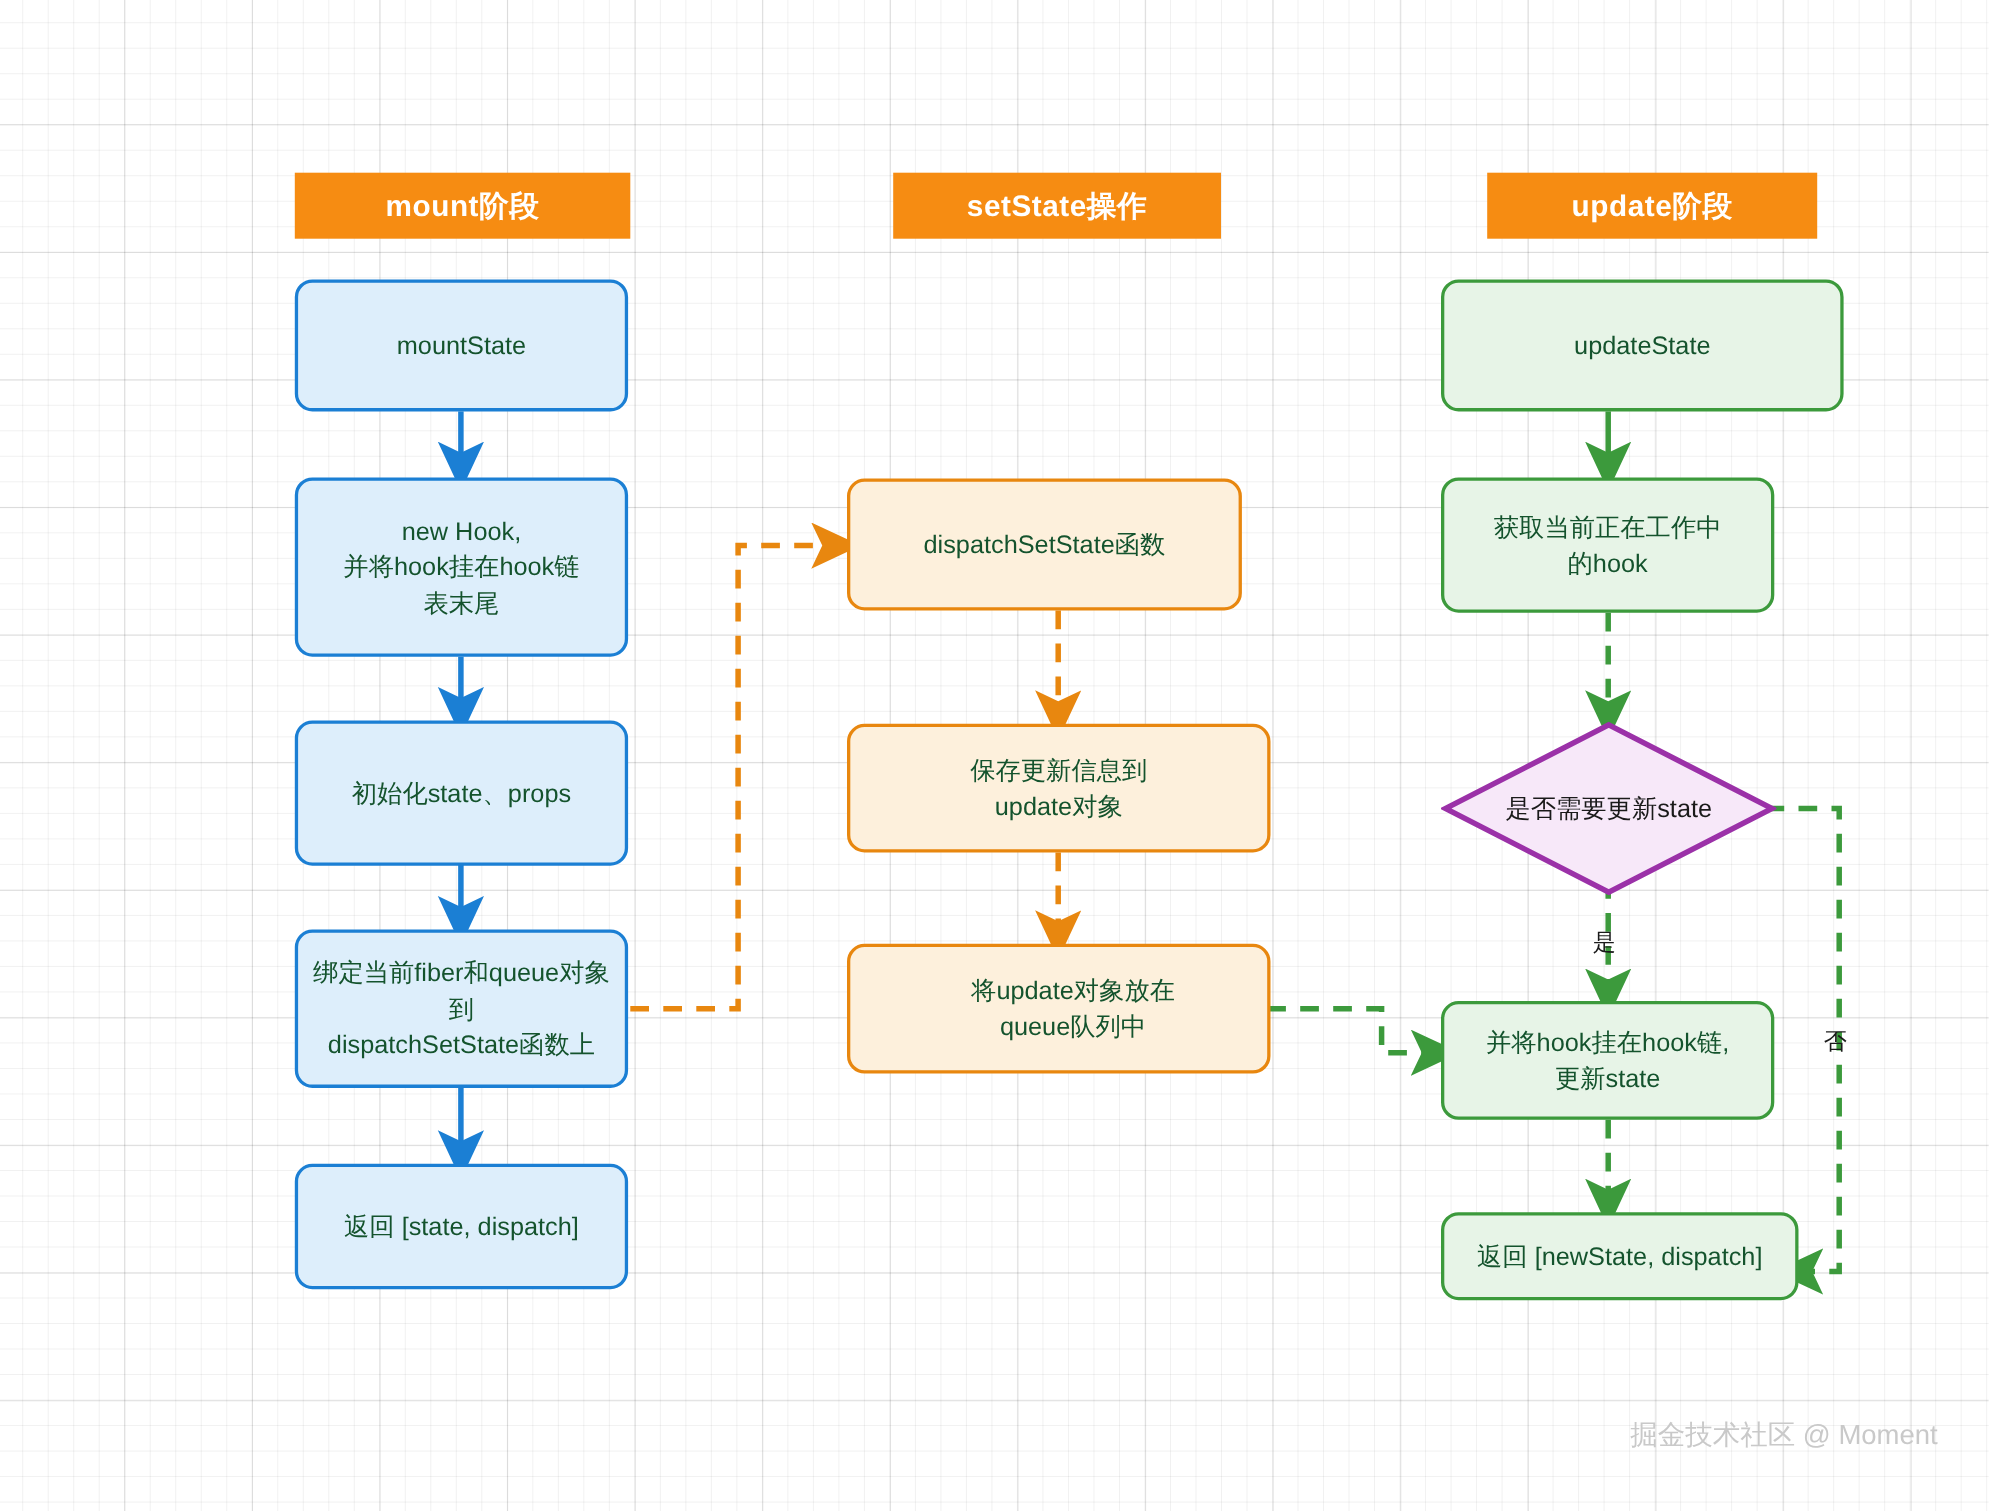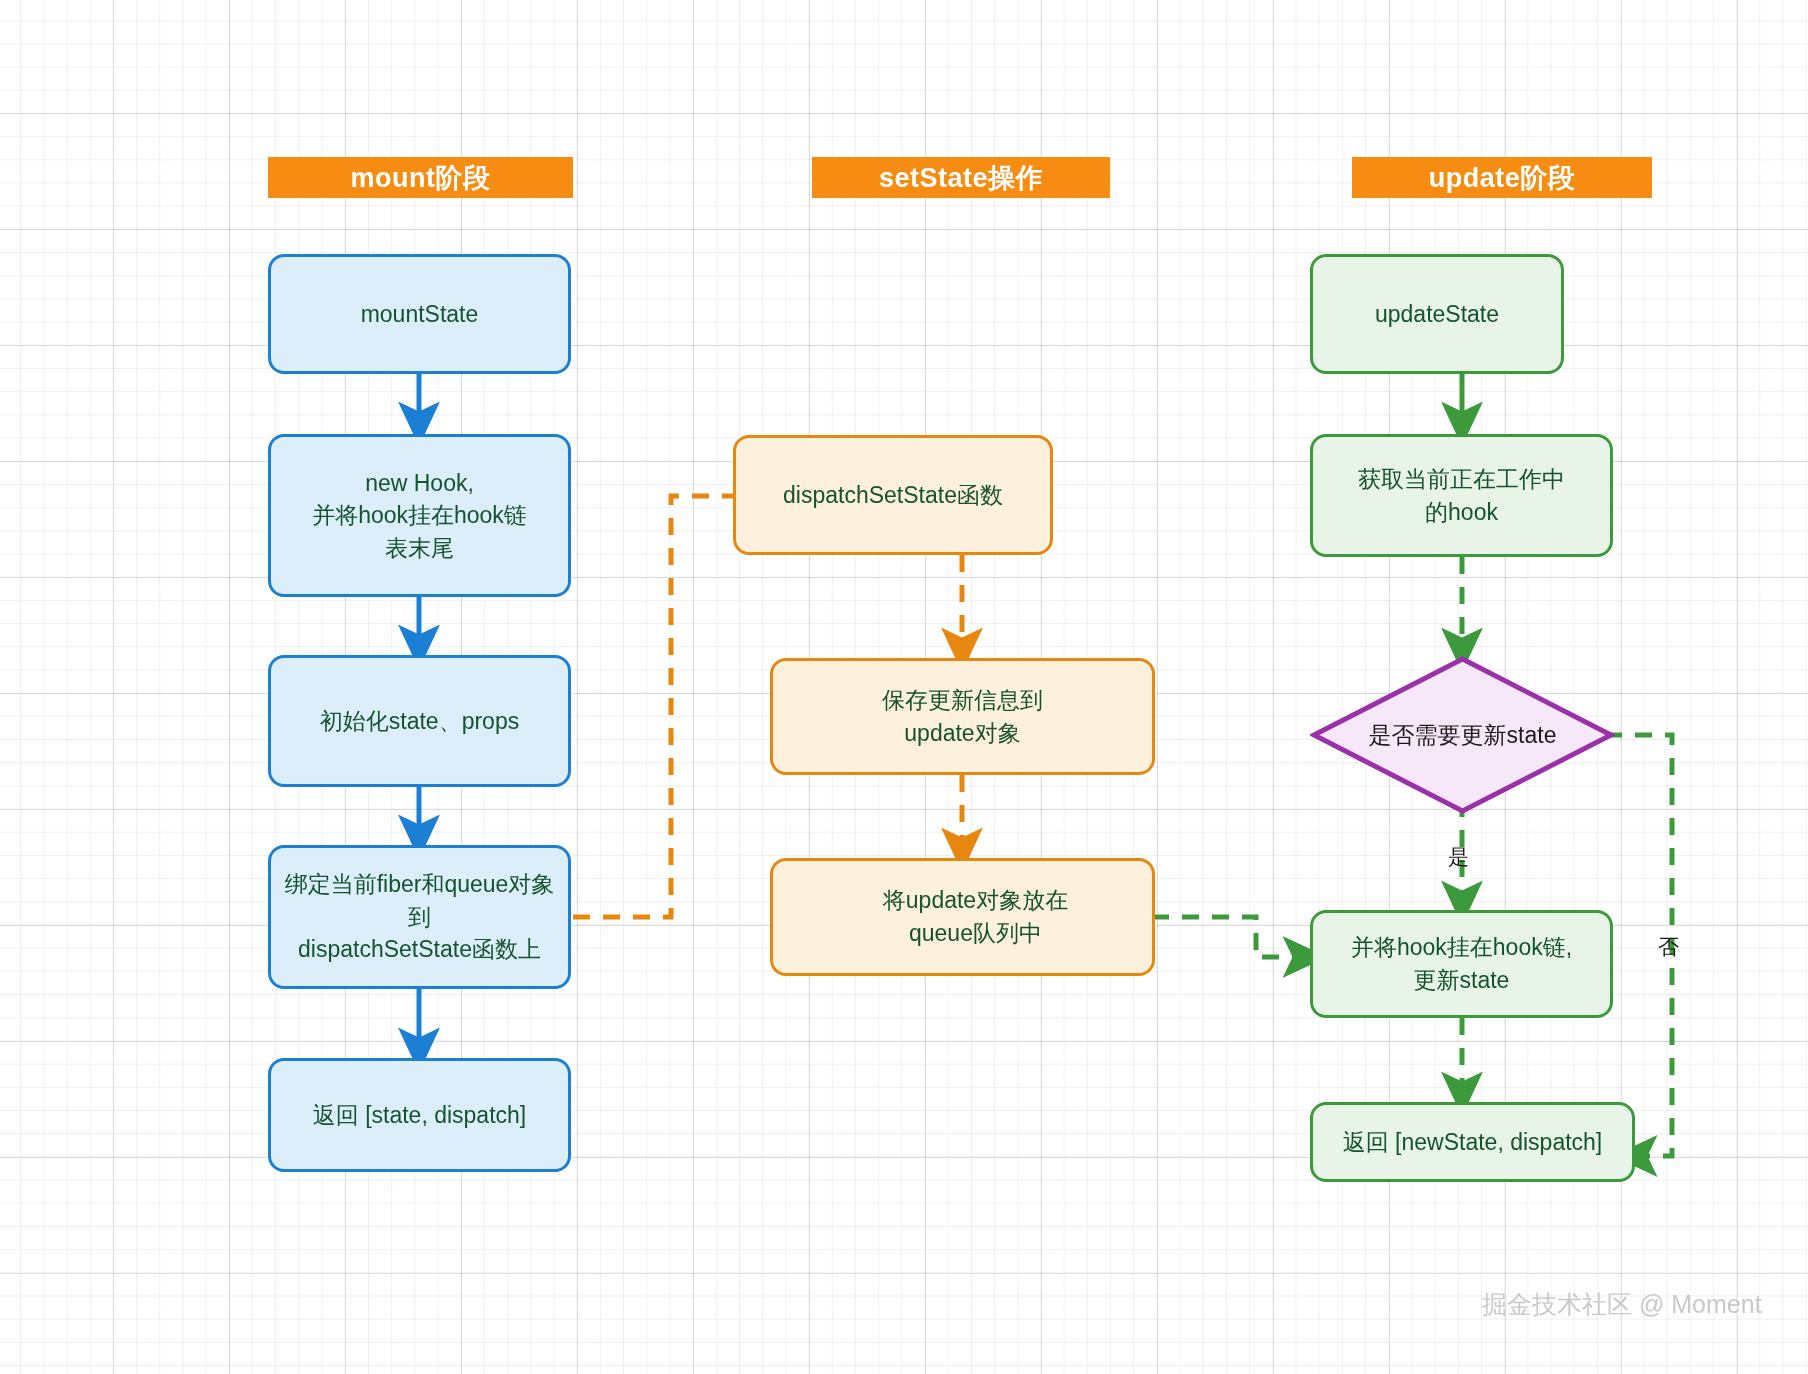--- a/index.html
+++ b/index.html
@@ -34,21 +34,21 @@
   .banner {
     position: absolute;
     background: #f68c12;
     color: #ffffff;
     font-weight: bold;
     font-size: 27px;
     letter-spacing: 0.5px;
     display: flex;
     align-items: center;
     justify-content: center;
-    height: 41px;
+    height: 60px;
     box-sizing: border-box;
   }
   .node {
     position: absolute;
     box-sizing: border-box;
     display: flex;
     align-items: center;
     justify-content: center;
     text-align: center;
     font-size: 23px;
@@ -172,27 +172,27 @@
   <div class="node blue" style="left:268px; top:254px; width:303px; height:120px;">mountState</div>
   <div class="node blue" style="left:268px; top:434px; width:303px; height:163px;">new Hook,
 并将hook挂在hook链
 表末尾</div>
   <div class="node blue" style="left:268px; top:655px; width:303px; height:132px;">初始化state、props</div>
   <div class="node blue" style="left:268px; top:845px; width:303px; height:144px;">绑定当前fiber和queue对象
 到
 dispatchSetState函数上</div>
   <div class="node blue" style="left:268px; top:1058px; width:303px; height:114px;">返回 [state, dispatch]</div>
 
-  <div class="node orange" style="left:733px; top:435px; width:320px; height:120px;">dispatchSetState函数</div>
+  <div class="node orange" style="left:770px; top:435px; width:359px; height:120px;">dispatchSetState函数</div>
   <div class="node orange" style="left:770px; top:658px; width:385px; height:117px;">保存更新信息到
 update对象</div>
   <div class="node orange" style="left:770px; top:858px; width:385px; height:118px;padding-left:36px;">将update对象放在
 queue队列中</div>
 
-  <div class="node green" style="left:1310px; top:254px; width:254px; height:120px;">updateState</div>
+  <div class="node green" style="left:1310px; top:254px; width:366px; height:120px;">updateState</div>
   <div class="node green" style="left:1310px; top:434px; width:303px; height:123px;">获取当前正在工作中
 的hook</div>
 
   <div class="diamond-wrap" style="left:1310px; top:655px; width:305px; height:160px;">
     <svg width="305" height="160" viewBox="0 0 305 160">
       <polygon points="152.5,4 301,80 152.5,156 4,80" fill="#f7e8f9" stroke="#9b31a8" stroke-width="5"></polygon>
     </svg>
     <div class="diamond-label">是否需要更新state</div>
   </div>
 

